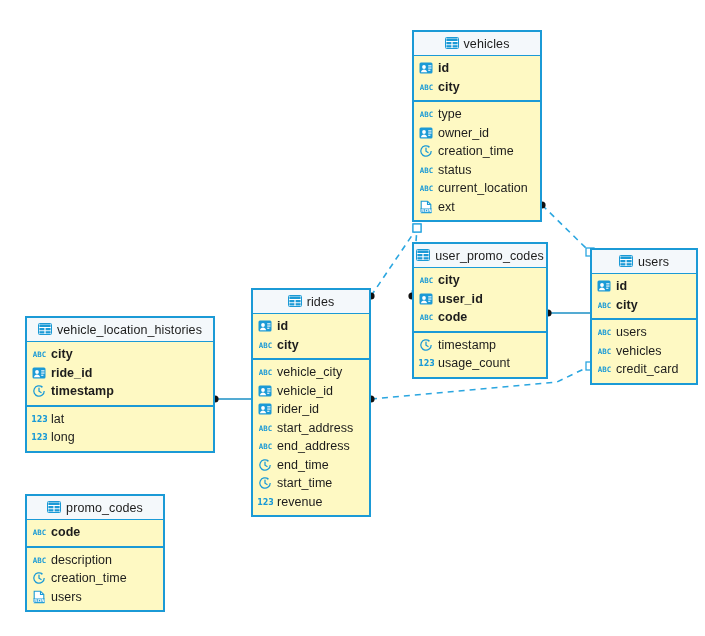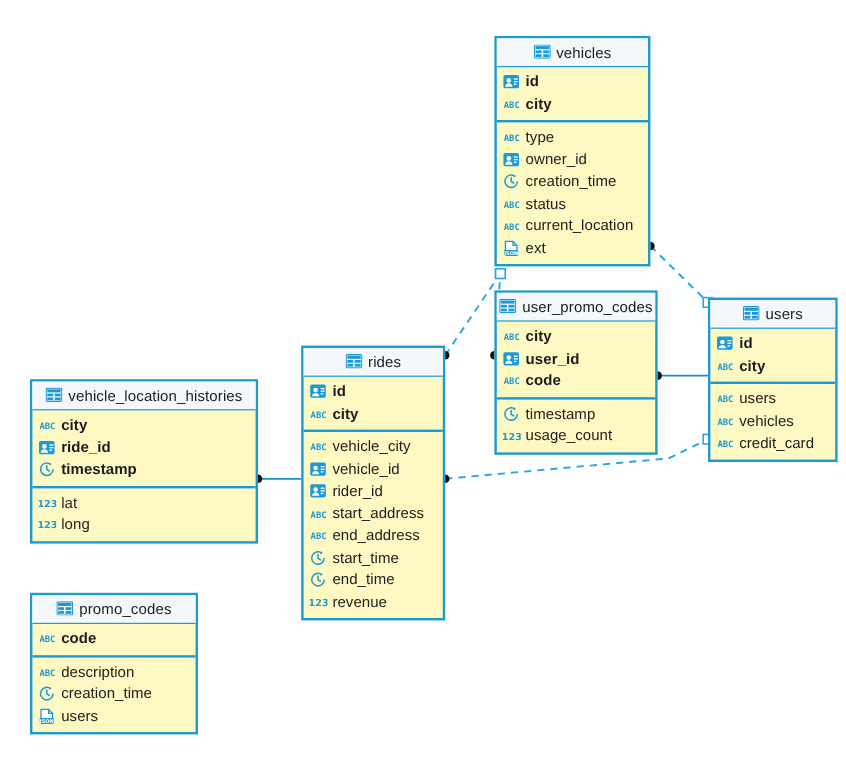--- a/index.html
+++ b/index.html
@@ -432,31 +432,31 @@
             <span class="field-name">end_address</span>
           </div>
           <div class="field">
             <span class="ticon">
               <svg width="14" height="14" viewBox="0 0 14 14">
                 <path d="M12.2 7a5.2 5.2 0 1 1-1.9-4" fill="none" stroke="#1b9ad6" stroke-width="1.25"></path>
                 <path d="M9.6 1.6l1.2 1.6-2 0.4z" fill="#1b9ad6"></path>
                 <path d="M7 4.1v3.1l2.1 1.3" fill="none" stroke="#1b9ad6" stroke-width="1.25" stroke-linecap="round"></path>
               </svg>
             </span>
-            <span class="field-name">start_time</span>
+            <span class="field-name">end_time</span>
           </div>
           <div class="field">
             <span class="ticon">
               <svg width="14" height="14" viewBox="0 0 14 14">
                 <path d="M12.2 7a5.2 5.2 0 1 1-1.9-4" fill="none" stroke="#1b9ad6" stroke-width="1.25"></path>
                 <path d="M9.6 1.6l1.2 1.6-2 0.4z" fill="#1b9ad6"></path>
                 <path d="M7 4.1v3.1l2.1 1.3" fill="none" stroke="#1b9ad6" stroke-width="1.25" stroke-linecap="round"></path>
               </svg>
             </span>
-            <span class="field-name">end_time</span>
+            <span class="field-name">start_time</span>
           </div>
           <div class="field">
             <span class="ticon">
               <svg width="15" height="14" viewBox="0 0 15 14">
                 <text x="7.5" y="10.4" text-anchor="middle" font-family="DejaVu Sans, sans-serif" font-size="8" font-weight="bold" fill="#1b9ad6">123</text>
               </svg>
             </span>
             <span class="field-name">revenue</span>
           </div>
         </div>

